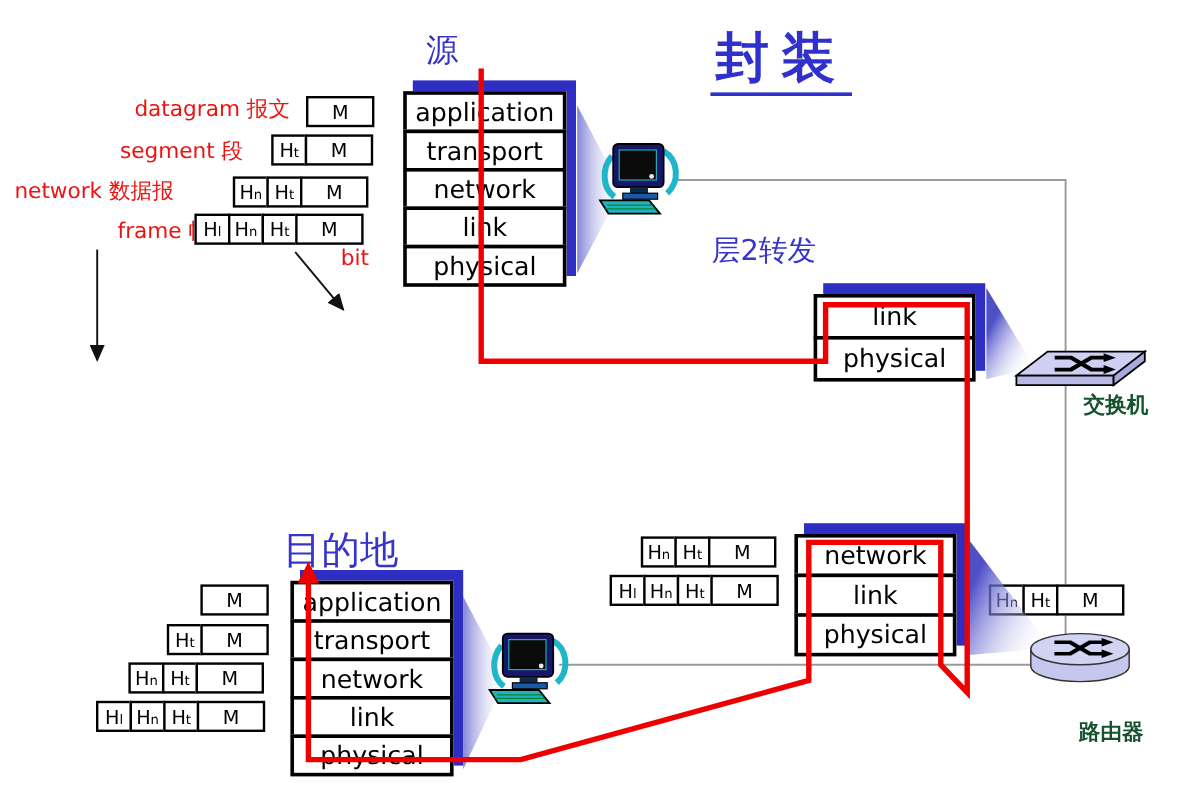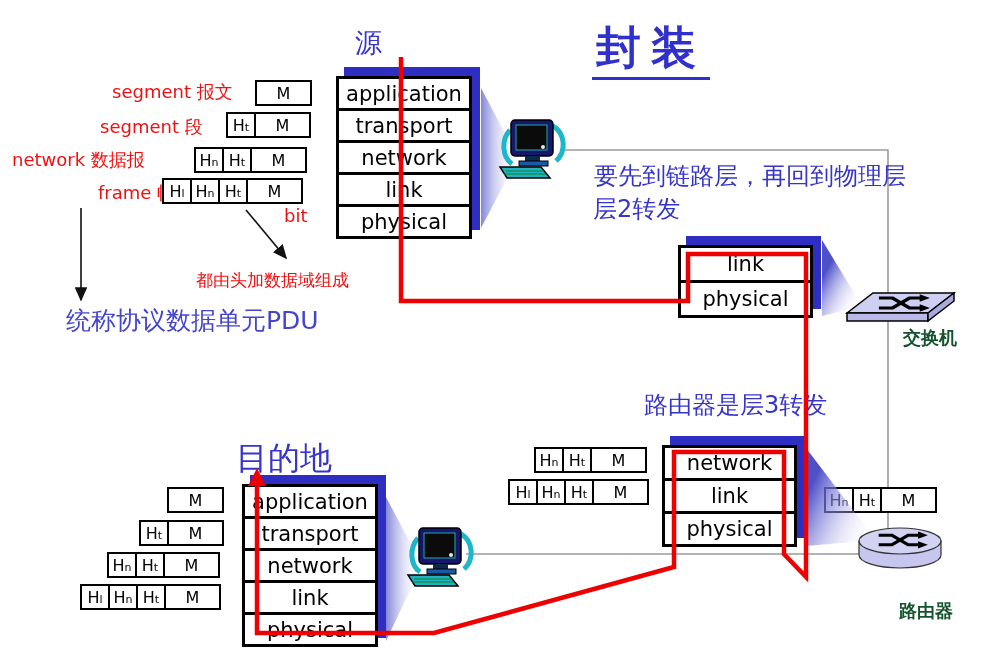--- a/index.html
+++ b/index.html
@@ -40,34 +40,30 @@
   <svg id="bg-svg" class="layer" width="997" height="657">
     <polyline points="563,150 888,150 888,542" fill="none" stroke="#9a9a9a" stroke-width="1.6"></polyline>
     <line x1="466" y1="554" x2="866" y2="554" stroke="#9a9a9a" stroke-width="1.6"></line>
   </svg>
 
   <div class="txt title" style="left:592px;top:22px;">封装</div>
 
   <div class="txt blue" style="left:355px;top:27px;font-size:27px;">源</div>
   <div class="txt blue" style="left:236px;top:440px;font-size:32px;">目的地</div>
 
-  <div class="txt blue" style="left:594px;top:163px;font-size:24px;">要先到链路层，再回到物理层</div>
   <div class="txt blue" style="left:593px;top:196px;font-size:24px;">层2转发</div>
-  <div class="txt blue" style="left:644px;top:392px;font-size:24px;">路由器是层3转发</div>
 
   <div class="txt devlabel" style="left:903px;top:328px;">交换机</div>
   <div class="txt devlabel" style="left:899px;top:601px;">路由器</div>
 
-  <div class="txt red" style="left:112px;top:82px;font-size:18px;">segment 报文</div>
+  <div class="txt red" style="left:112px;top:82px;font-size:18px;">datagram 报文</div>
   <div class="txt red" style="left:100px;top:117px;font-size:18px;text-align:center;">segment 段</div>
   <div class="txt red" style="left:12px;top:150px;font-size:18px;">network 数据报</div>
   <div class="txt red" style="left:65px;top:183px;font-size:18px;margin-left:33px;">frame 帧</div>
   <div class="txt red" style="left:284px;top:206px;font-size:18px;font-weight:normal;">bit</div>
-  <div class="txt red" style="left:196px;top:271px;font-size:17px;">都由头加数据域组成</div>
-  <div class="txt" style="left:66px;top:307px;font-size:25px;color:#4444cc;">统称协议数据单元PDU</div>
 
   <div class="stack s-src" style="left:336px;top:76px;width:136px;">
       <div class="layer-row">application</div>
       <div class="layer-row">transport</div>
       <div class="layer-row">network</div>
       <div class="layer-row">link</div>
       <div class="layer-row">physical</div>
     </div>
   <div class="stack s-sw" style="left:678px;top:245px;width:135px;">
       <div class="layer-row">link</div>

